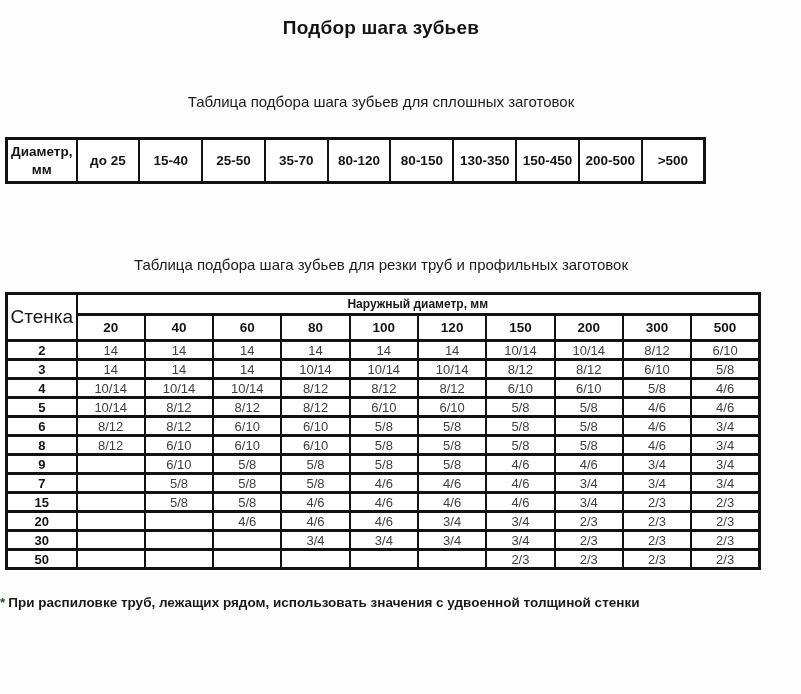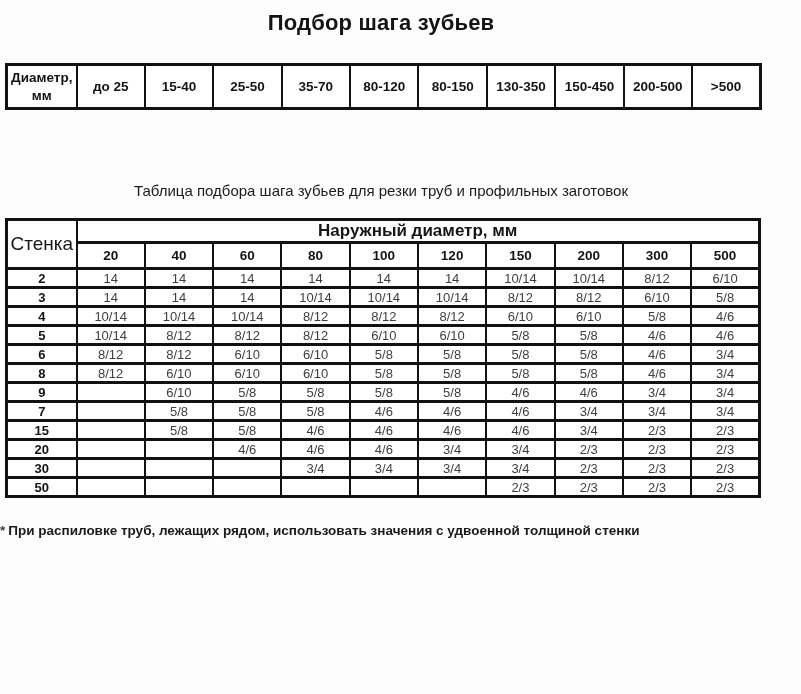--- a/index.html
+++ b/index.html
@@ -7,23 +7,23 @@
   body {
     width: 801px;
     height: 694px;
     overflow: hidden;
     font-family: "Liberation Sans", "DejaVu Sans", sans-serif;
     color: #161616;
   }
   .content { width: 762px; }
 
   .page-title {
-    padding-top: 10px;
+    padding-top: 17px;
     text-align: center;
-    font-size: 22px;
+    font-size: 19px;
     font-weight: bold;
     color: #141414;
     letter-spacing: 0.2px;
   }
   .tbl-caption {
     text-align: center;
     font-size: 15px;
     color: #1c1c1c;
   }
   .cap1 { margin-top: 54px; }
@@ -40,27 +40,27 @@
     border: 2px solid #121212;
     border-top-width: 3px;
     border-bottom-width: 3px;
     text-align: center;
     vertical-align: middle;
     padding: 0;
     overflow: hidden;
     white-space: nowrap;
   }
 
-  .t1 { width: 757px; margin-top: 27px; padding-left: 9px; }
+  .t1 { width: 701px; margin-top: 27px; padding-left: 9px; }
   .t1 td.wrap { white-space: normal; }
   .t1 tr.hdr td { height: 44px; font-size: 13.5px; line-height: 1.3; }
   .t1 tr.vrow td { height: 41px; }
 
   .t2 { width: 756px; margin-top: 19px; }
-  .t2 .spanhead { height: 21px; font-weight: bold; font-size: 17px; }
+  .t2 .spanhead { height: 21px; font-weight: bold; font-size: 12px; }
   .t2 .corner { font-size: 19px; font-weight: normal; white-space: normal; }
   .t2 .colnum { height: 26px; font-size: 13.5px; }
   .t2 .body-row td { height: 19px; font-size: 13px; }
 
   .hcell { font-weight: bold; color: #141414; }
   .rowlabel { font-weight: bold; color: #141414; }
   .val { font-weight: normal; color: #3e3e3e; font-size: 13.5px; }
   .t2 .val { font-size: 13px; }
 
   .footnote {
@@ -72,20 +72,21 @@
   }
   .star { color: #254e2a; margin-right: 3px; }
 </style>
 </head>
 <body>
 
 <div class="content">
 
   <div class="page-title">Подбор шага зубьев</div>
 
+  <div class="tbl-caption cap1">Таблица подбора шага зубьев для сплошных заготовок</div>
 
   <table class="t1">
     <colgroup>
       <col style="width:70px">
       <col>
         <col>
         <col>
         <col>
         <col>
         <col>

